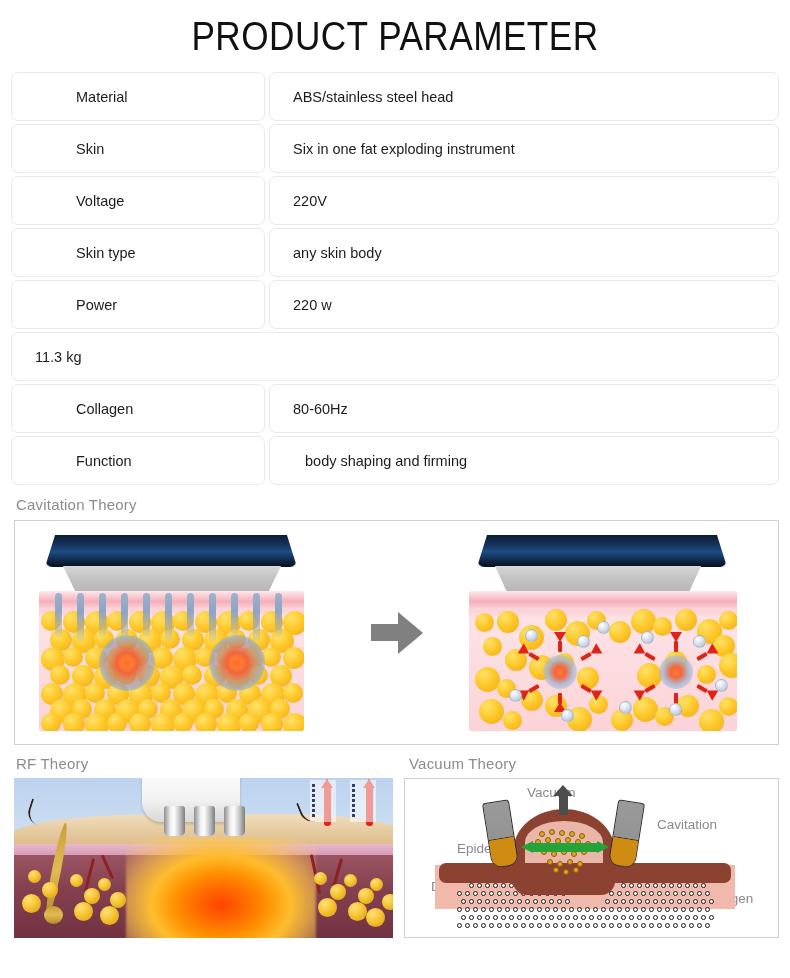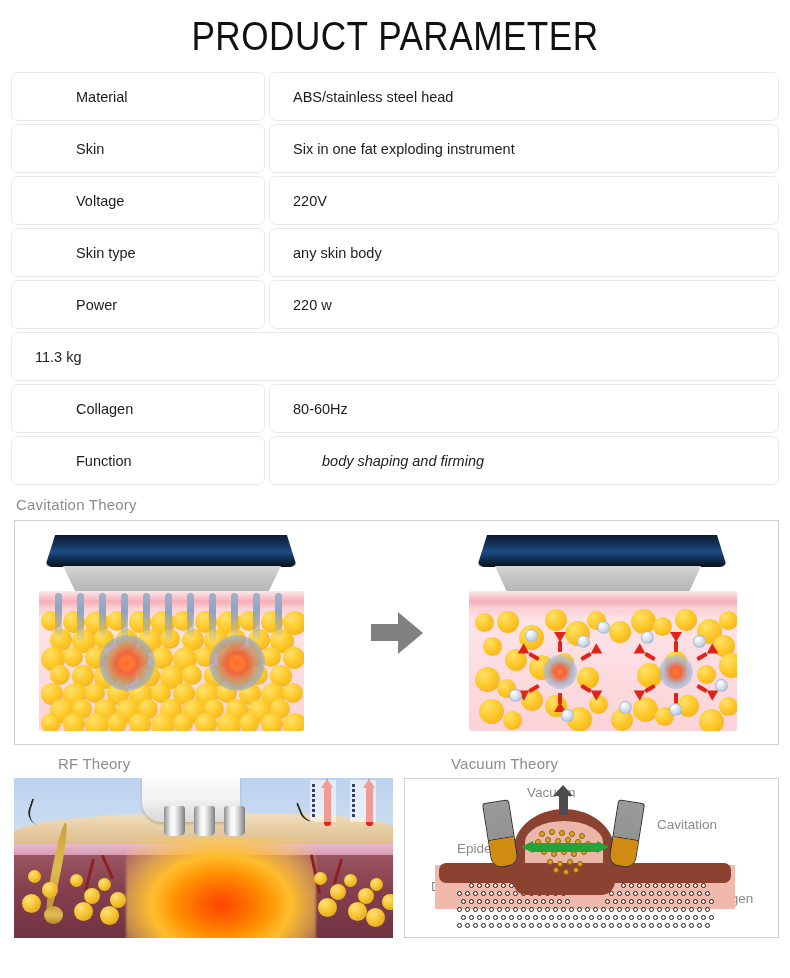--- a/index.html
+++ b/index.html
@@ -39,21 +39,21 @@
     border: 1px solid #e9e9ec;
     border-radius: 7px;
     background: #ffffff;
     display: flex;
     align-items: center;
     font-size: 14.5px;
     color: #1c1c1c;
   }
   .cell-label { width: 254px; flex: 0 0 254px; padding-left: 64px; }
   .cell-value { flex: 1 1 auto; padding-left: 23px; }
-  .cell-value.indent { padding-left: 52px; font-style: italic; }
+  .cell-value.indent { padding-left: 35px; }
 
   
   .section-head {
     font-size: 15px;
     color: #8c8c90;
     padding: 11px 0 7px 16px;
     letter-spacing: 0.2px;
   }
   .section-head.rf  { padding: 10px 0 6px 16px; }
 
@@ -551,21 +551,21 @@
           <div class="bubble" style="left: 40px; top: 98px; width: 13px; height: 13px;"></div>
           <div class="bubble" style="left: 172px; top: 40px; width: 13px; height: 13px;"></div>
           <div class="bubble" style="left: 224px; top: 44px; width: 13px; height: 13px;"></div>
           <div class="bubble" style="left: 246px; top: 88px; width: 13px; height: 13px;"></div>
           <div class="bubble" style="left: 200px; top: 112px; width: 13px; height: 13px;"></div>
           <div class="bubble" style="left: 128px; top: 30px; width: 13px; height: 13px;"></div>
         </div>
     </div>
   </div>
 
-  <div style="display:flex;padding-left:42px;">
+  <div style="display:flex;">
     <div class="section-head rf" style="width:393px;">RF Theory</div>
     <div class="section-head rf">Vacuum Theory</div>
   </div>
 
   <div class="bottom-row">
 
     <div class="rf-box" id="rfBox">
       <div class="rf-sky"></div>
       <div class="rf-derm"></div>
       <div class="rf-epi"></div>

